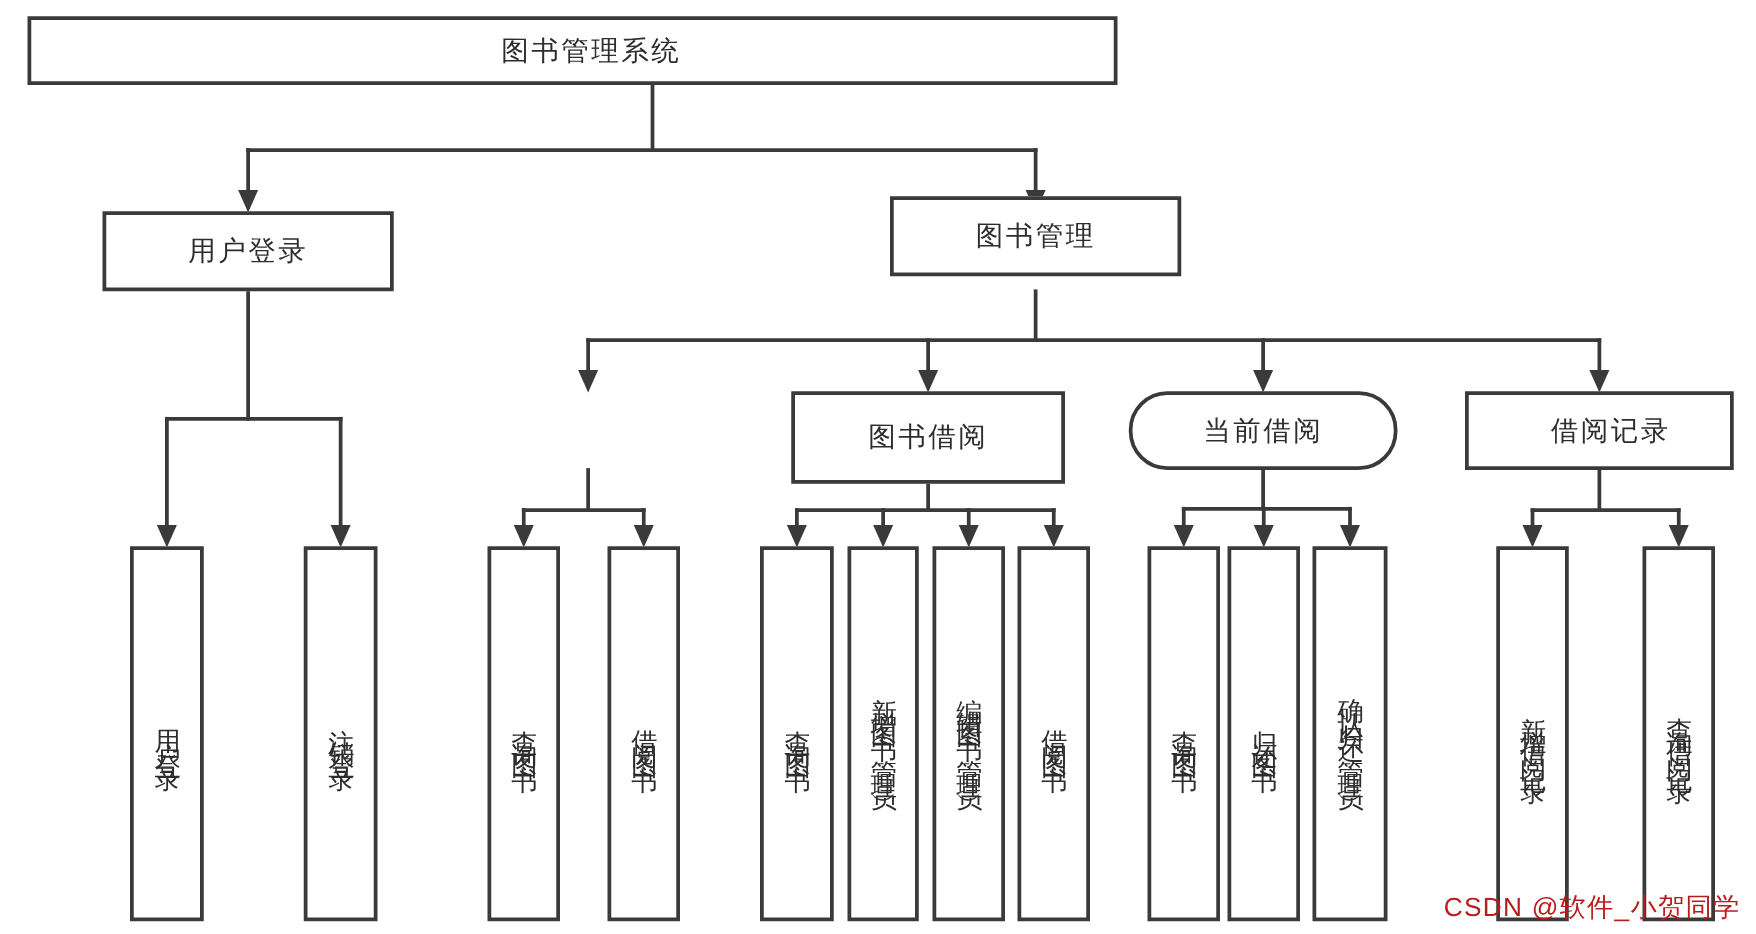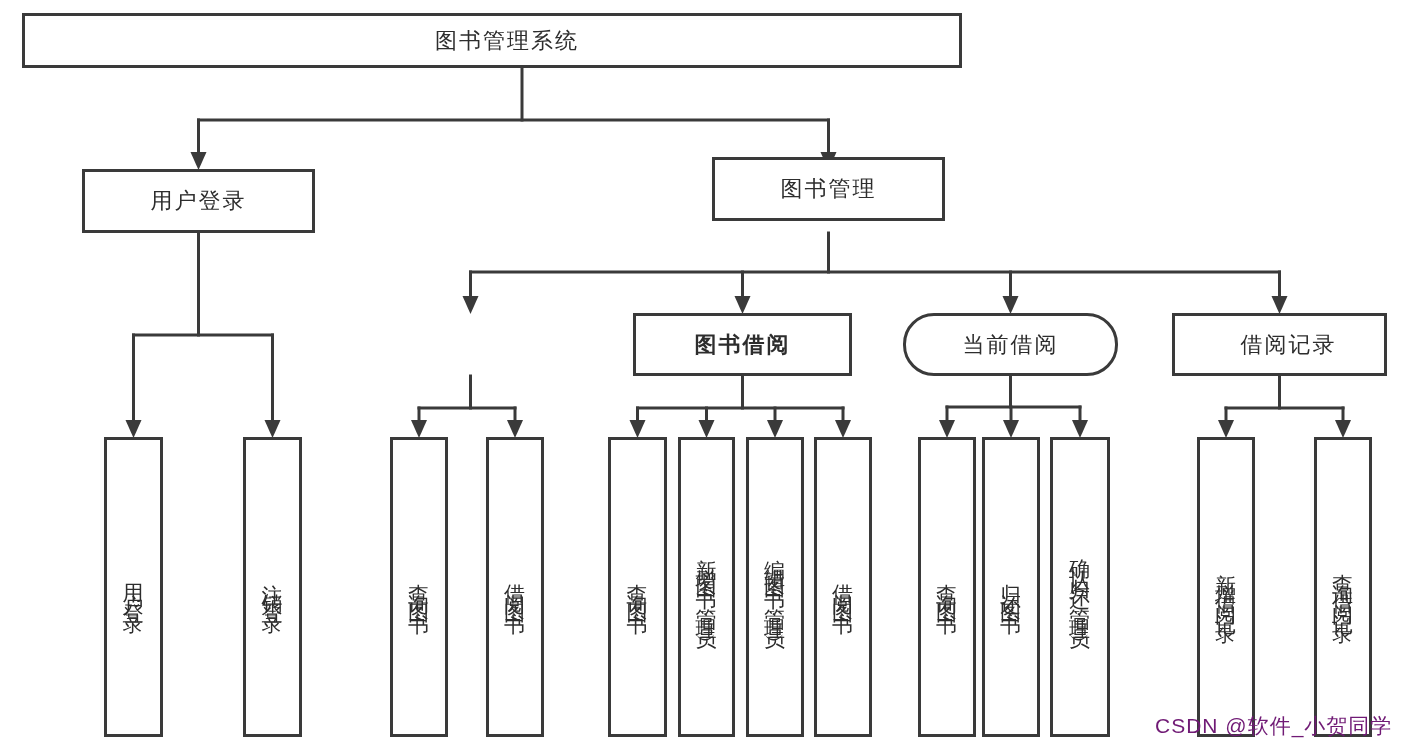--- a/index.html
+++ b/index.html
@@ -45,21 +45,21 @@
     font-size: 21px;
     letter-spacing: 10px;
     line-height: 1;
     white-space: normal;
   }
   #watermark {
     position: absolute;
     left: 1155px;
     top: 712px;
     z-index: 5;
-    color: #701a75;
+    color: #b91c1c;
     font-size: 21px;
     letter-spacing: 1px;
     white-space: nowrap;
   }
 </style>
 </head>
 <body>
 
 <div id="canvas">
 
@@ -111,30 +111,30 @@
       <line x1="1080" y1="407" x2="1080" y2="423" stroke="#3a3a3a" stroke-width="3" stroke-linecap="square"></line>
       <polygon points="1072,420 1088,420 1080,438" fill="#3a3a3a"></polygon>
       <line x1="1279.5" y1="376" x2="1279.5" y2="408" stroke="#3a3a3a" stroke-width="3" stroke-linecap="square"></line>
       <line x1="1226" y1="408" x2="1343" y2="408" stroke="#3a3a3a" stroke-width="3" stroke-linecap="square"></line>
       <line x1="1226" y1="408" x2="1226" y2="423" stroke="#3a3a3a" stroke-width="3" stroke-linecap="square"></line>
       <polygon points="1218,420 1234,420 1226,438" fill="#3a3a3a"></polygon>
       <line x1="1343" y1="408" x2="1343" y2="423" stroke="#3a3a3a" stroke-width="3" stroke-linecap="square"></line>
       <polygon points="1335,420 1351,420 1343,438" fill="#3a3a3a"></polygon>
     </svg>
 
-  <div class="node h" style="left: 22px; top: 13px; width: 940px; height: 55px; padding-left: 30px;">
+  <div class="node h" style="left: 22px; top: 13px; width: 872px; height: 55px; padding-left: 30px;">
     <span class="label">图书管理系统</span>
   </div>
   <div class="node h" style="left: 82px; top: 169px; width: 233px; height: 64px;">
     <span class="label">用户登录</span>
   </div>
   <div class="node h" style="left: 712px; top: 157px; width: 233px; height: 64px;">
     <span class="label">图书管理</span>
   </div>
-  <div class="node h" style="left: 633px; top: 313px; width: 219px; height: 63px; font-weight: bold;">
+  <div class="node h" style="left: 633px; top: 313px; width: 219px; height: 74px;">
     <span class="label">图书借阅</span>
   </div>
   <div class="node h" style="left: 903px; top: 313px; width: 215px; height: 63px; border-radius: 31px;">
     <span class="label">当前借阅</span>
   </div>
   <div class="node h" style="left: 1172px; top: 313px; width: 215px; height: 63px; padding-left: 18px;">
     <span class="label">借阅记录</span>
   </div>
   <div class="node v" style="left: 104px; top: 437px; width: 59px; height: 300px;">
     <span class="label">用户登录</span>

